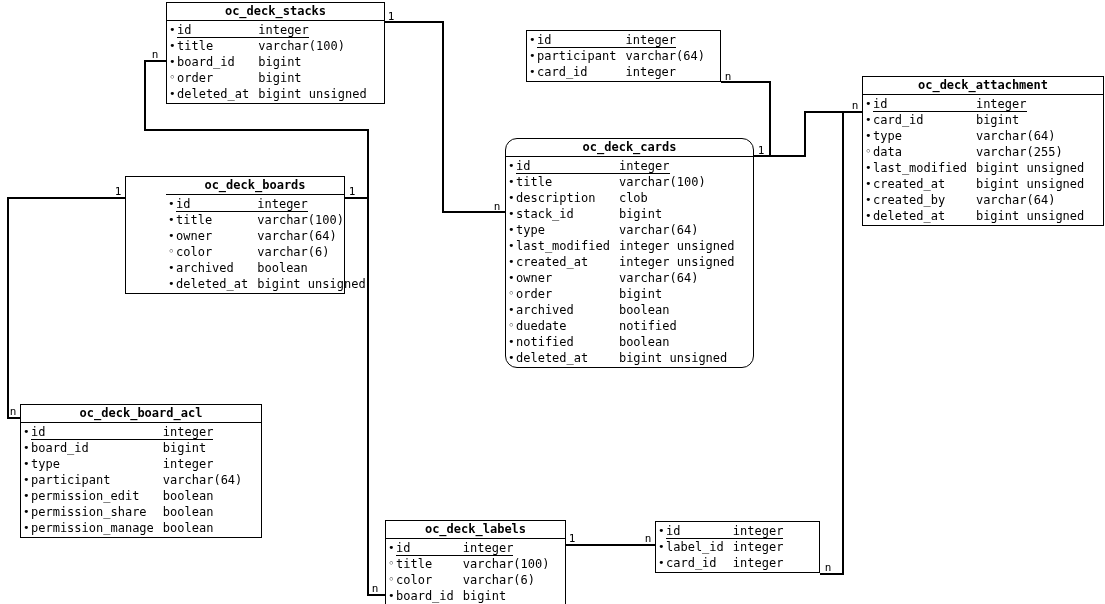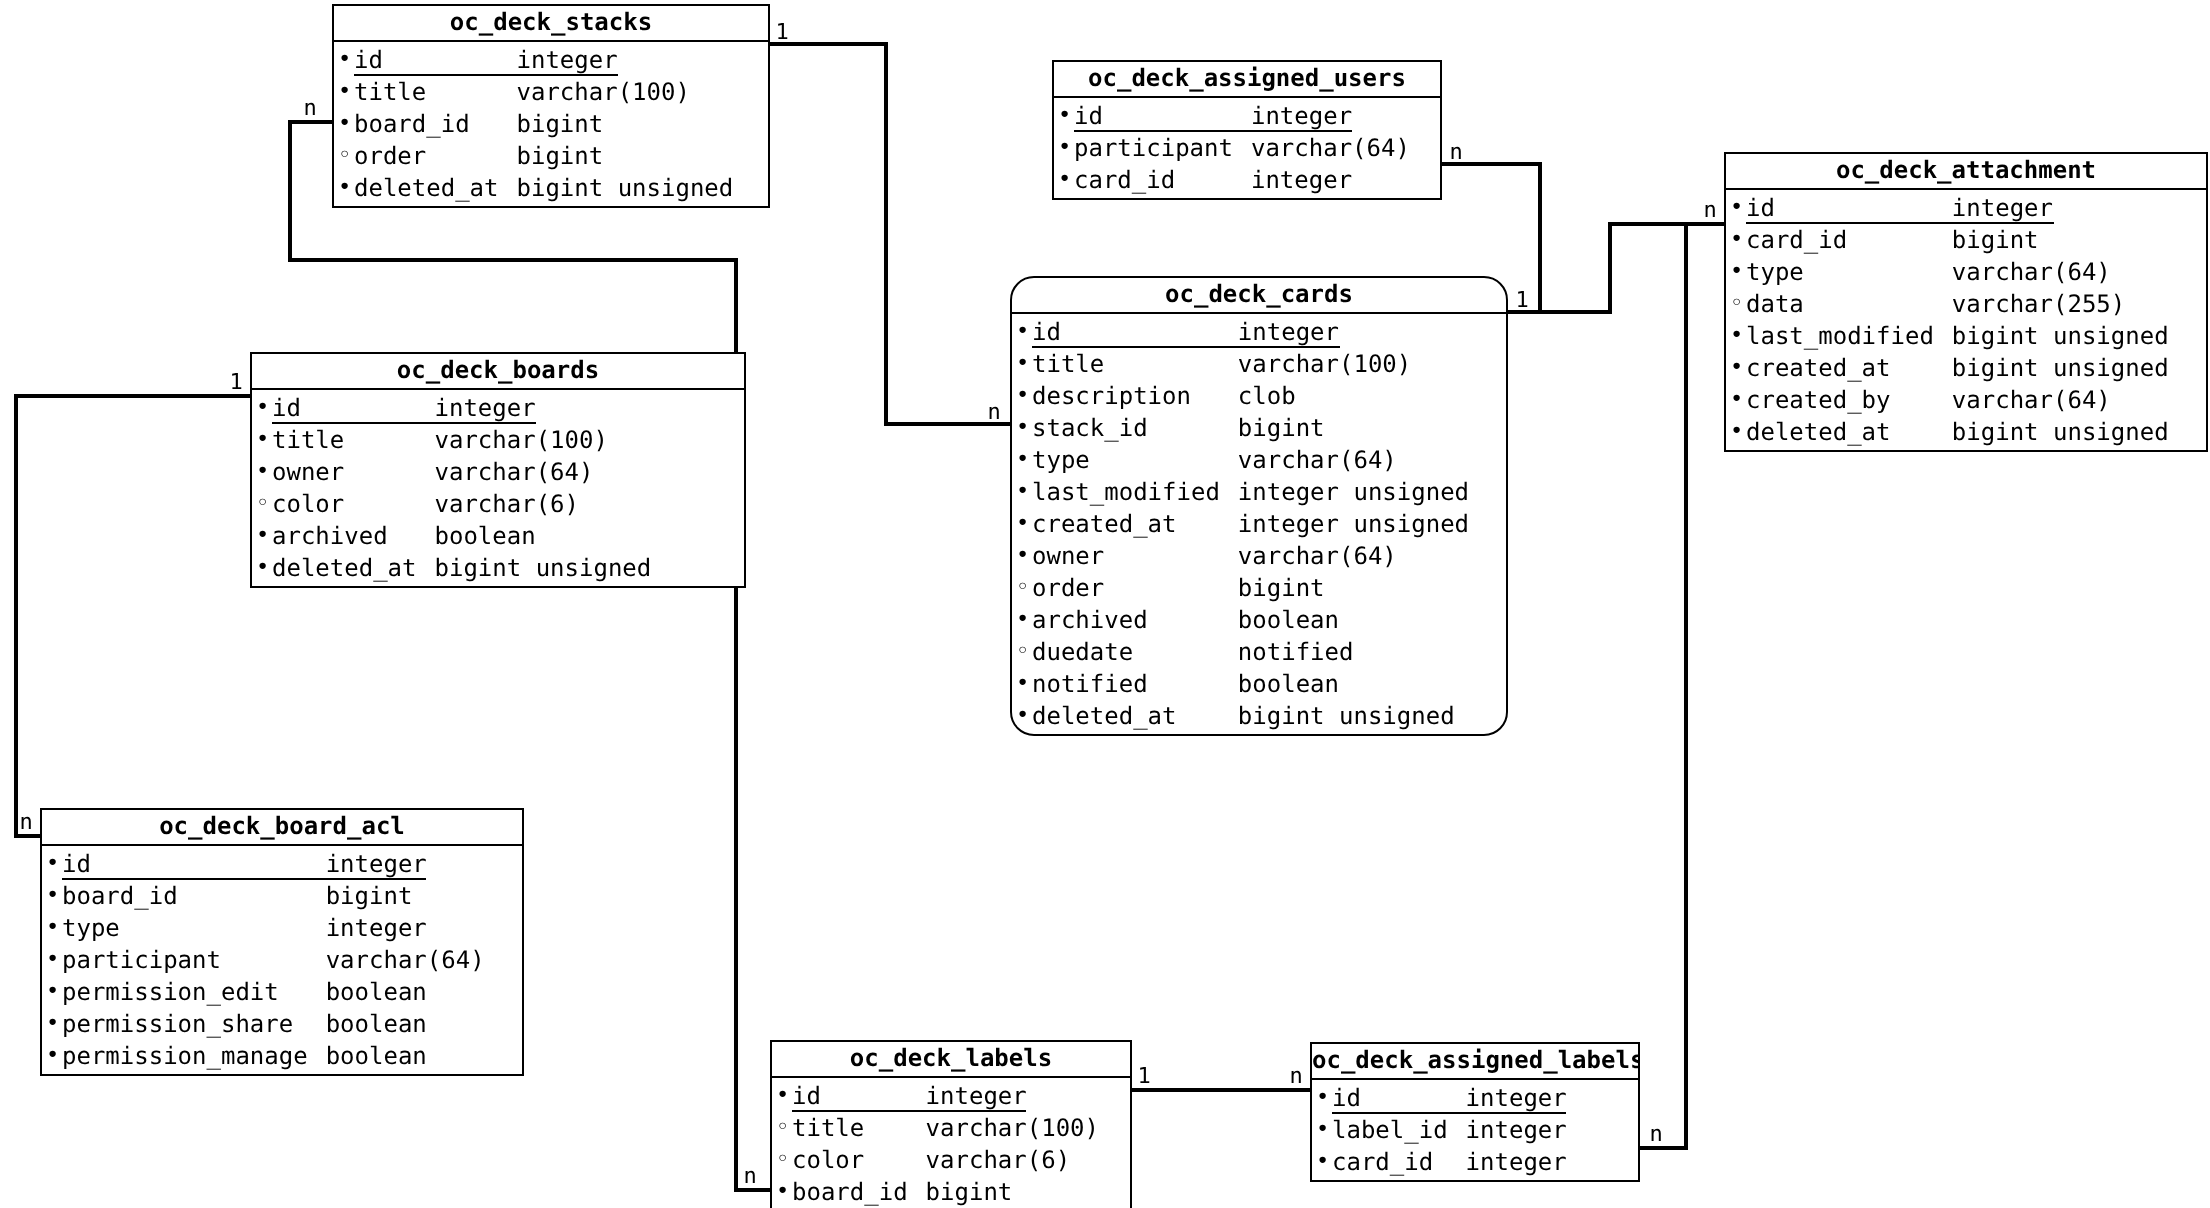--- a/index.html
+++ b/index.html
@@ -99,21 +99,20 @@
         <div class="cell ftype"><span>bigint</span></div>
         <div class="cell bcell">◦</div>
         <div class="cell fname">order</div>
         <div class="cell ftype"><span>bigint</span></div>
         <div class="cell bcell">•</div>
         <div class="cell fname">deleted_at</div>
         <div class="cell ftype"><span>bigint unsigned</span></div>
       </div>
     </div>
     <div class="table" style="left: 526px; top: 30px; width: 195px;">
-      <div class="thead">oc_deck_assigned_users</div>
       <div class="tbody">
         <div class="cell bcell">•</div>
         <div class="cell fname pkline">id</div>
         <div class="cell ftype"><span class="pkline">integer</span></div>
         <div class="cell bcell">•</div>
         <div class="cell fname">participant</div>
         <div class="cell ftype"><span>varchar(64)</span></div>
         <div class="cell bcell">•</div>
         <div class="cell fname">card_id</div>
         <div class="cell ftype"><span>integer</span></div>
@@ -141,21 +140,21 @@
         <div class="cell fname">created_at</div>
         <div class="cell ftype"><span>bigint unsigned</span></div>
         <div class="cell bcell">•</div>
         <div class="cell fname">created_by</div>
         <div class="cell ftype"><span>varchar(64)</span></div>
         <div class="cell bcell">•</div>
         <div class="cell fname">deleted_at</div>
         <div class="cell ftype"><span>bigint unsigned</span></div>
       </div>
     </div>
-    <div class="table" style="left: 125px; top: 176px; width: 248px;">
+    <div class="table" style="left: 125px; top: 176px; width: 220px; padding-left: 40px;">
       <div class="thead">oc_deck_boards</div>
       <div class="tbody">
         <div class="cell bcell">•</div>
         <div class="cell fname pkline">id</div>
         <div class="cell ftype"><span class="pkline">integer</span></div>
         <div class="cell bcell">•</div>
         <div class="cell fname">title</div>
         <div class="cell ftype"><span>varchar(100)</span></div>
         <div class="cell bcell">•</div>
         <div class="cell fname">owner</div>
@@ -252,21 +251,20 @@
         <div class="cell ftype"><span>varchar(100)</span></div>
         <div class="cell bcell">◦</div>
         <div class="cell fname">color</div>
         <div class="cell ftype"><span>varchar(6)</span></div>
         <div class="cell bcell">•</div>
         <div class="cell fname">board_id</div>
         <div class="cell ftype"><span>bigint</span></div>
       </div>
     </div>
     <div class="table" style="left: 655px; top: 521px; width: 165px;">
-      <div class="thead">oc_deck_assigned_labels</div>
       <div class="tbody">
         <div class="cell bcell">•</div>
         <div class="cell fname pkline">id</div>
         <div class="cell ftype"><span class="pkline">integer</span></div>
         <div class="cell bcell">•</div>
         <div class="cell fname">label_id</div>
         <div class="cell ftype"><span>integer</span></div>
         <div class="cell bcell">•</div>
         <div class="cell fname">card_id</div>
         <div class="cell ftype"><span>integer</span></div>

